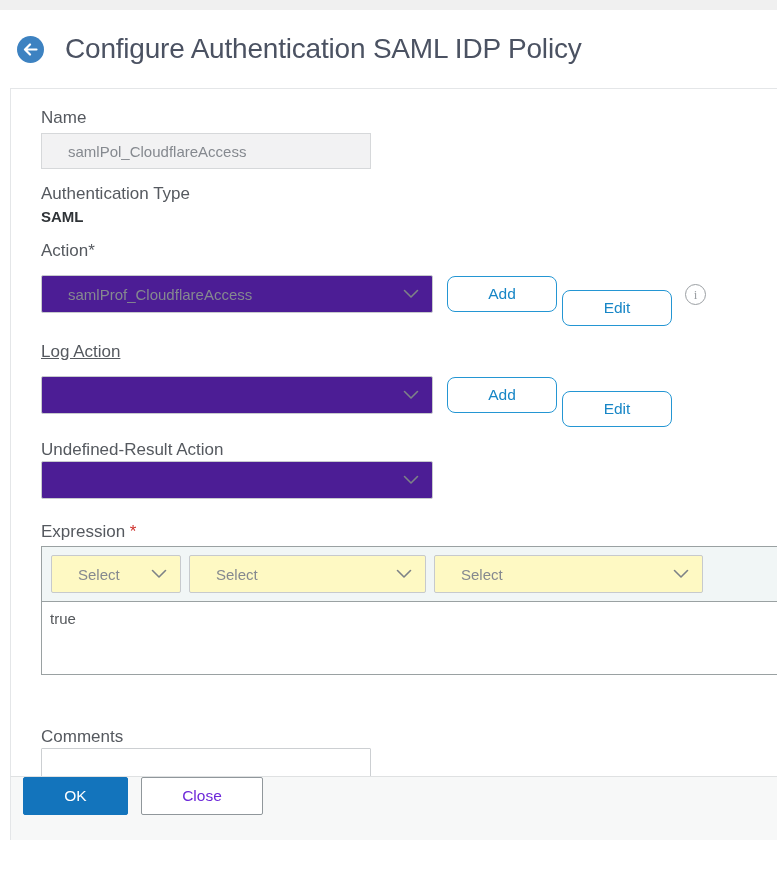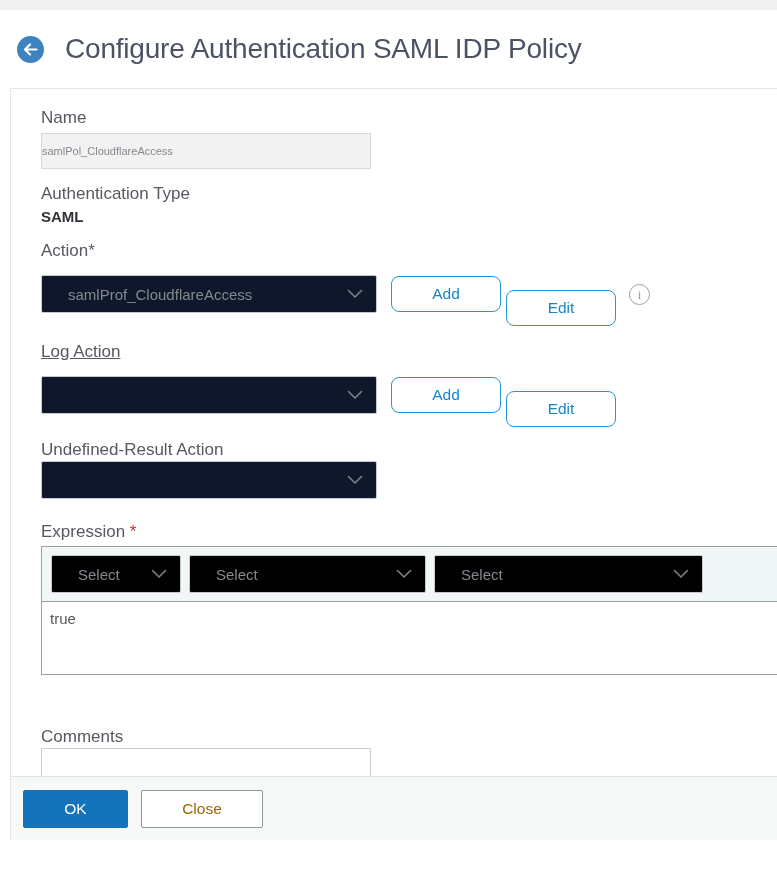--- a/index.html
+++ b/index.html
@@ -41,33 +41,33 @@
     padding: 20px 0 0 30px;
   }
   .field-label {
     font-size: 17px; color: #55595f; height: 18px; line-height: 18px;
   }
   .req { color: #cf312d; }
   .text-input {
     display: block; margin-top: 6px;
     width: 330px; height: 36px;
     background: #f2f2f3; border: 1px solid #d6d8da;
-    color: #85898f; font-size: 11px; font-family: "Liberation Sans", sans-serif;
-    outline: none;
+    color: #85898f; font-size: 15px; font-family: "Liberation Sans", sans-serif;
+    padding-left: 26px; outline: none;
   }
   .bold-value {
     margin-top: 5px; font-size: 15px; font-weight: bold; color: #2f3337;
     height: 18px; line-height: 18px;
   }
   .sec { margin-top: 16px; }
   .row { display: flex; align-items: center; margin-top: 2px; }
   .dd {
     position: relative;
-    width: 336px; height: 38px;
-    background: #0f172a; border: 1px solid #c7cacd; border-radius: 2px;
+    width: 392px; height: 38px;
+    background: #4c1d95; border: 1px solid #c7cacd; border-radius: 2px;
     display: flex; align-items: center;
     cursor: pointer;
   }
   .dd-text {
     padding-left: 26px; font-size: 15px; color: #85898f;
     white-space: nowrap; overflow: hidden;
   }
   .chev {
     position: absolute; right: 13px; top: 50%; transform: translateY(-50%);
   }
@@ -92,21 +92,21 @@
   .expr-widget {
     margin-top: 5px; width: 758px;
     border: 1px solid #9aa1a2;
   }
   .expr-toolbar {
     height: 55px; background: #f1f6f6;
     border-bottom: 1px solid #9aa1a2;
     display: flex; align-items: center;
     padding-left: 9px;
   }
-  .expr-dd { margin-right: 8px; background: #000000; }
+  .expr-dd { margin-right: 8px; background: #fef9c3; }
   .expr-dd.w1 { width: 130px; }
   .expr-dd.w2 { width: 237px; }
   .expr-dd.w3 { width: 269px; }
   .expr-textarea {
     display: block; width: 100%; height: 72px;
     border: none; outline: none; resize: none;
     font-size: 15px; color: #55585c; font-family: "Liberation Sans", sans-serif;
     padding: 8px 8px 0 8px;
     background: #fff;
   }
@@ -119,34 +119,34 @@
     resize: none; outline: none;
     font-size: 15px; color: #55585c; font-family: "Liberation Sans", sans-serif;
     padding: 6px 8px;
   }
   
   .footer {
     position: absolute; top: 776px; left: 10px; width: 767px; height: 64px;
     background: #f7f8f8;
     border-top: 1px solid #dfe1e2;
     border-left: 1px solid #e4e6e8;
-    display: flex; align-items: center;
+    display: flex; align-items: flex-start;
     padding-left: 12px;
   }
   .btn-primary {
     width: 105px; height: 38px;
     background: #1374bc; border: 1px solid #1374bc; border-radius: 2px;
     color: #ffffff; font-size: 15.5px; font-family: "Liberation Sans", sans-serif;
     cursor: pointer;
   }
   .btn-secondary {
     margin-left: 13px;
     width: 122px; height: 38px;
     background: #ffffff; border: 1px solid #90979b; border-radius: 2px;
-    color: #a16207; font-size: 15.5px; font-family: "Liberation Sans", sans-serif;
+    color: #6d28d9; font-size: 15.5px; font-family: "Liberation Sans", sans-serif;
     cursor: pointer;
   }
 </style>
 </head>
 <body>
 
 <div class="top-strip"></div>
 
 <div class="header">
   <button class="back-btn">

